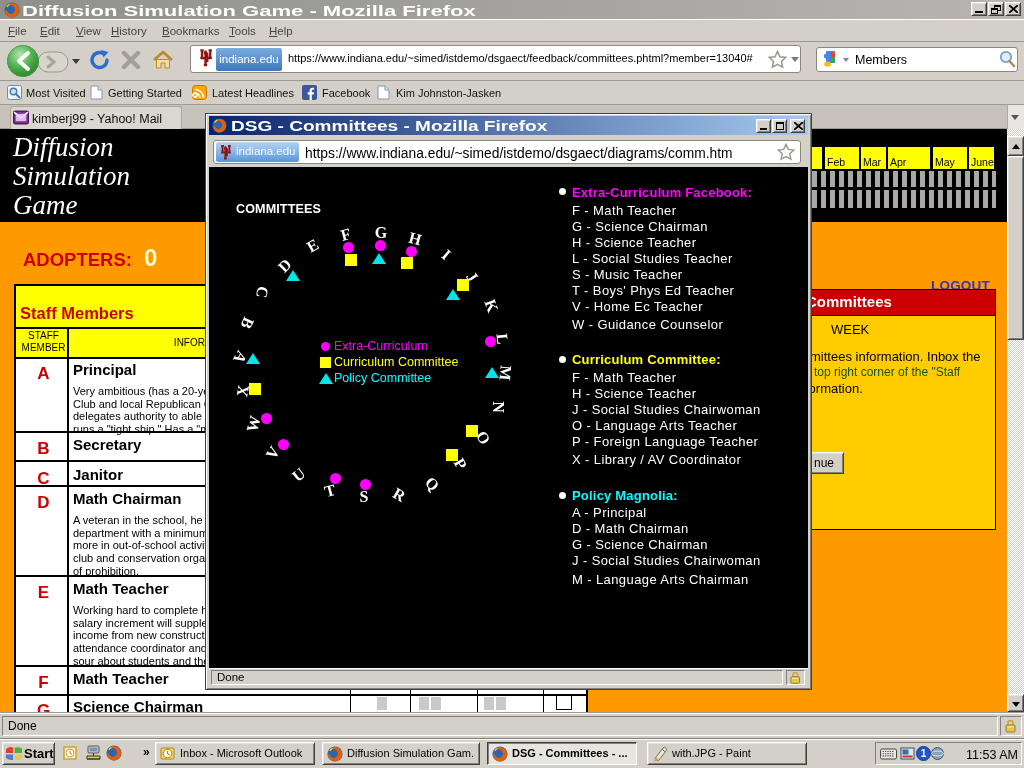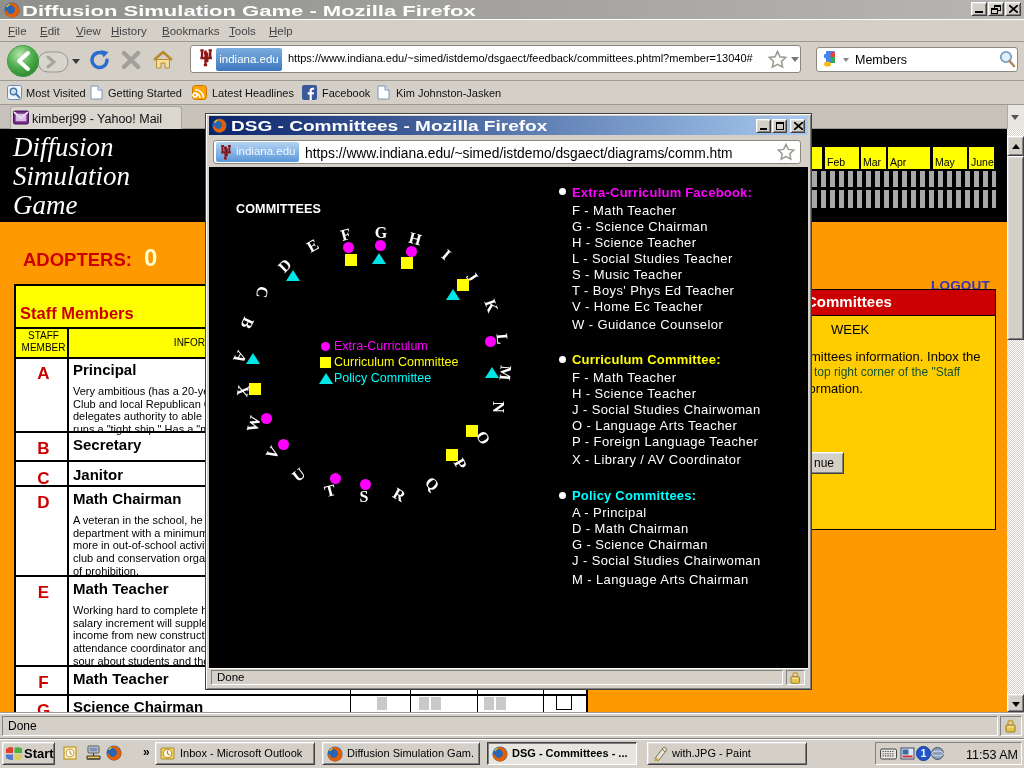--- a/index.html
+++ b/index.html
@@ -401,21 +401,21 @@
 <div style="position:absolute;left:572px;top:317px;font-size:13px;color:#fff;letter-spacing:0.4px;white-space:nowrap;">W - Guidance Counselor</div>
 <div class="abs" style="left:559px;top:356px;width:7px;height:7px;border-radius:50%;background:#fff;"></div>
 <div style="position:absolute;left:572px;top:352px;font-size:13px;font-weight:bold;color:#ffff00;letter-spacing:0.2px;white-space:nowrap;">Curriculum Committee:</div>
 <div style="position:absolute;left:572px;top:370px;font-size:13px;color:#fff;letter-spacing:0.4px;white-space:nowrap;">F - Math Teacher</div>
 <div style="position:absolute;left:572px;top:386px;font-size:13px;color:#fff;letter-spacing:0.4px;white-space:nowrap;">H - Science Teacher</div>
 <div style="position:absolute;left:572px;top:402px;font-size:13px;color:#fff;letter-spacing:0.4px;white-space:nowrap;">J - Social Studies Chairwoman</div>
 <div style="position:absolute;left:572px;top:418px;font-size:13px;color:#fff;letter-spacing:0.4px;white-space:nowrap;">O - Language Arts Teacher</div>
 <div style="position:absolute;left:572px;top:434px;font-size:13px;color:#fff;letter-spacing:0.4px;white-space:nowrap;">P - Foreign Language Teacher</div>
 <div style="position:absolute;left:572px;top:452px;font-size:13px;color:#fff;letter-spacing:0.4px;white-space:nowrap;">X - Library / AV Coordinator</div>
 <div class="abs" style="left:559px;top:492px;width:7px;height:7px;border-radius:50%;background:#fff;"></div>
-<div style="position:absolute;left:572px;top:488px;font-size:13px;font-weight:bold;color:#00ffff;letter-spacing:0.2px;white-space:nowrap;">Policy Committees:</div>
+<div style="position:absolute;left:572px;top:488px;font-size:13px;font-weight:bold;color:#00ffff;letter-spacing:0.2px;white-space:nowrap;">Policy Magnolia:</div>
 <div style="position:absolute;left:572px;top:505px;font-size:13px;color:#fff;letter-spacing:0.4px;white-space:nowrap;">A - Principal</div>
 <div style="position:absolute;left:572px;top:521px;font-size:13px;color:#fff;letter-spacing:0.4px;white-space:nowrap;">D - Math Chairman</div>
 <div style="position:absolute;left:572px;top:537px;font-size:13px;color:#fff;letter-spacing:0.4px;white-space:nowrap;">G - Science Chairman</div>
 <div style="position:absolute;left:572px;top:553px;font-size:13px;color:#fff;letter-spacing:0.4px;white-space:nowrap;">J - Social Studies Chairwoman</div>
 <div style="position:absolute;left:572px;top:572px;font-size:13px;color:#fff;letter-spacing:0.4px;white-space:nowrap;">M - Language Arts Chairman</div>
 <div style="position:absolute;left:209px;top:668px;width:599px;height:19px;background:#d4d0c8;border-top:1px solid #fff;"></div>
 <div style="position:absolute;left:211px;top:670px;width:572px;height:15px;border:1px solid;border-color:#808080 #ffffff #ffffff #808080;"></div>
 <div style="position:absolute;left:217px;top:671px;font-size:11.5px;color:#000;">Done</div>
 <div style="position:absolute;left:786px;top:670px;width:19px;height:15px;border:1px solid;border-color:#808080 #ffffff #ffffff #808080;"></div>
 <svg class="abs" style="left:790px;top:671px" width="10.45" height="13.299999999999999" viewBox="0 0 11 14">

